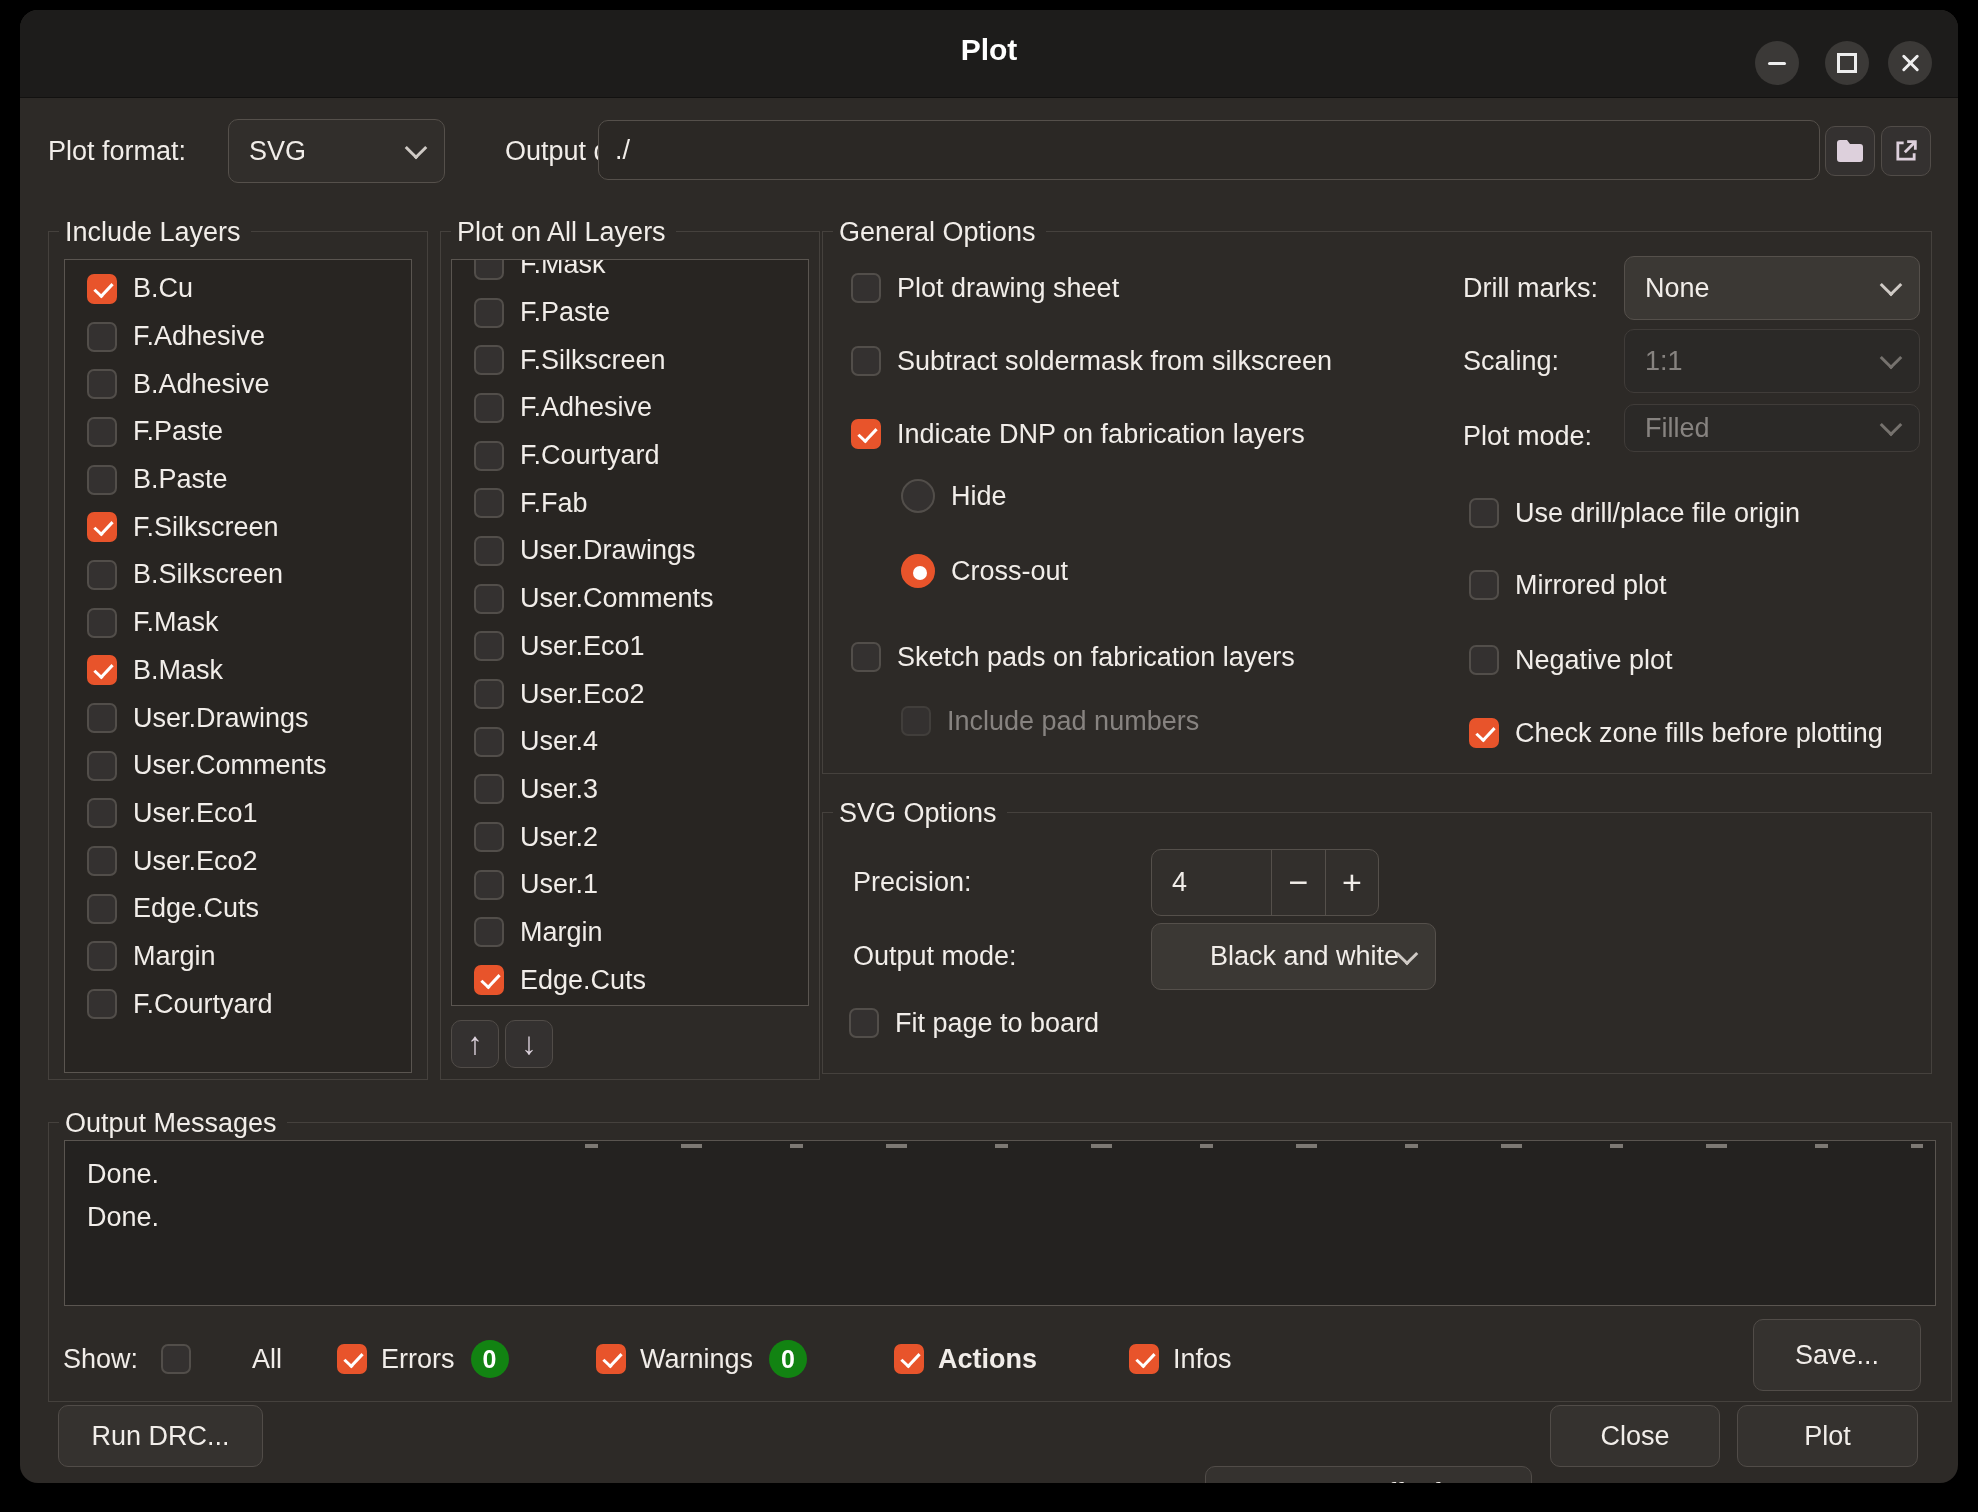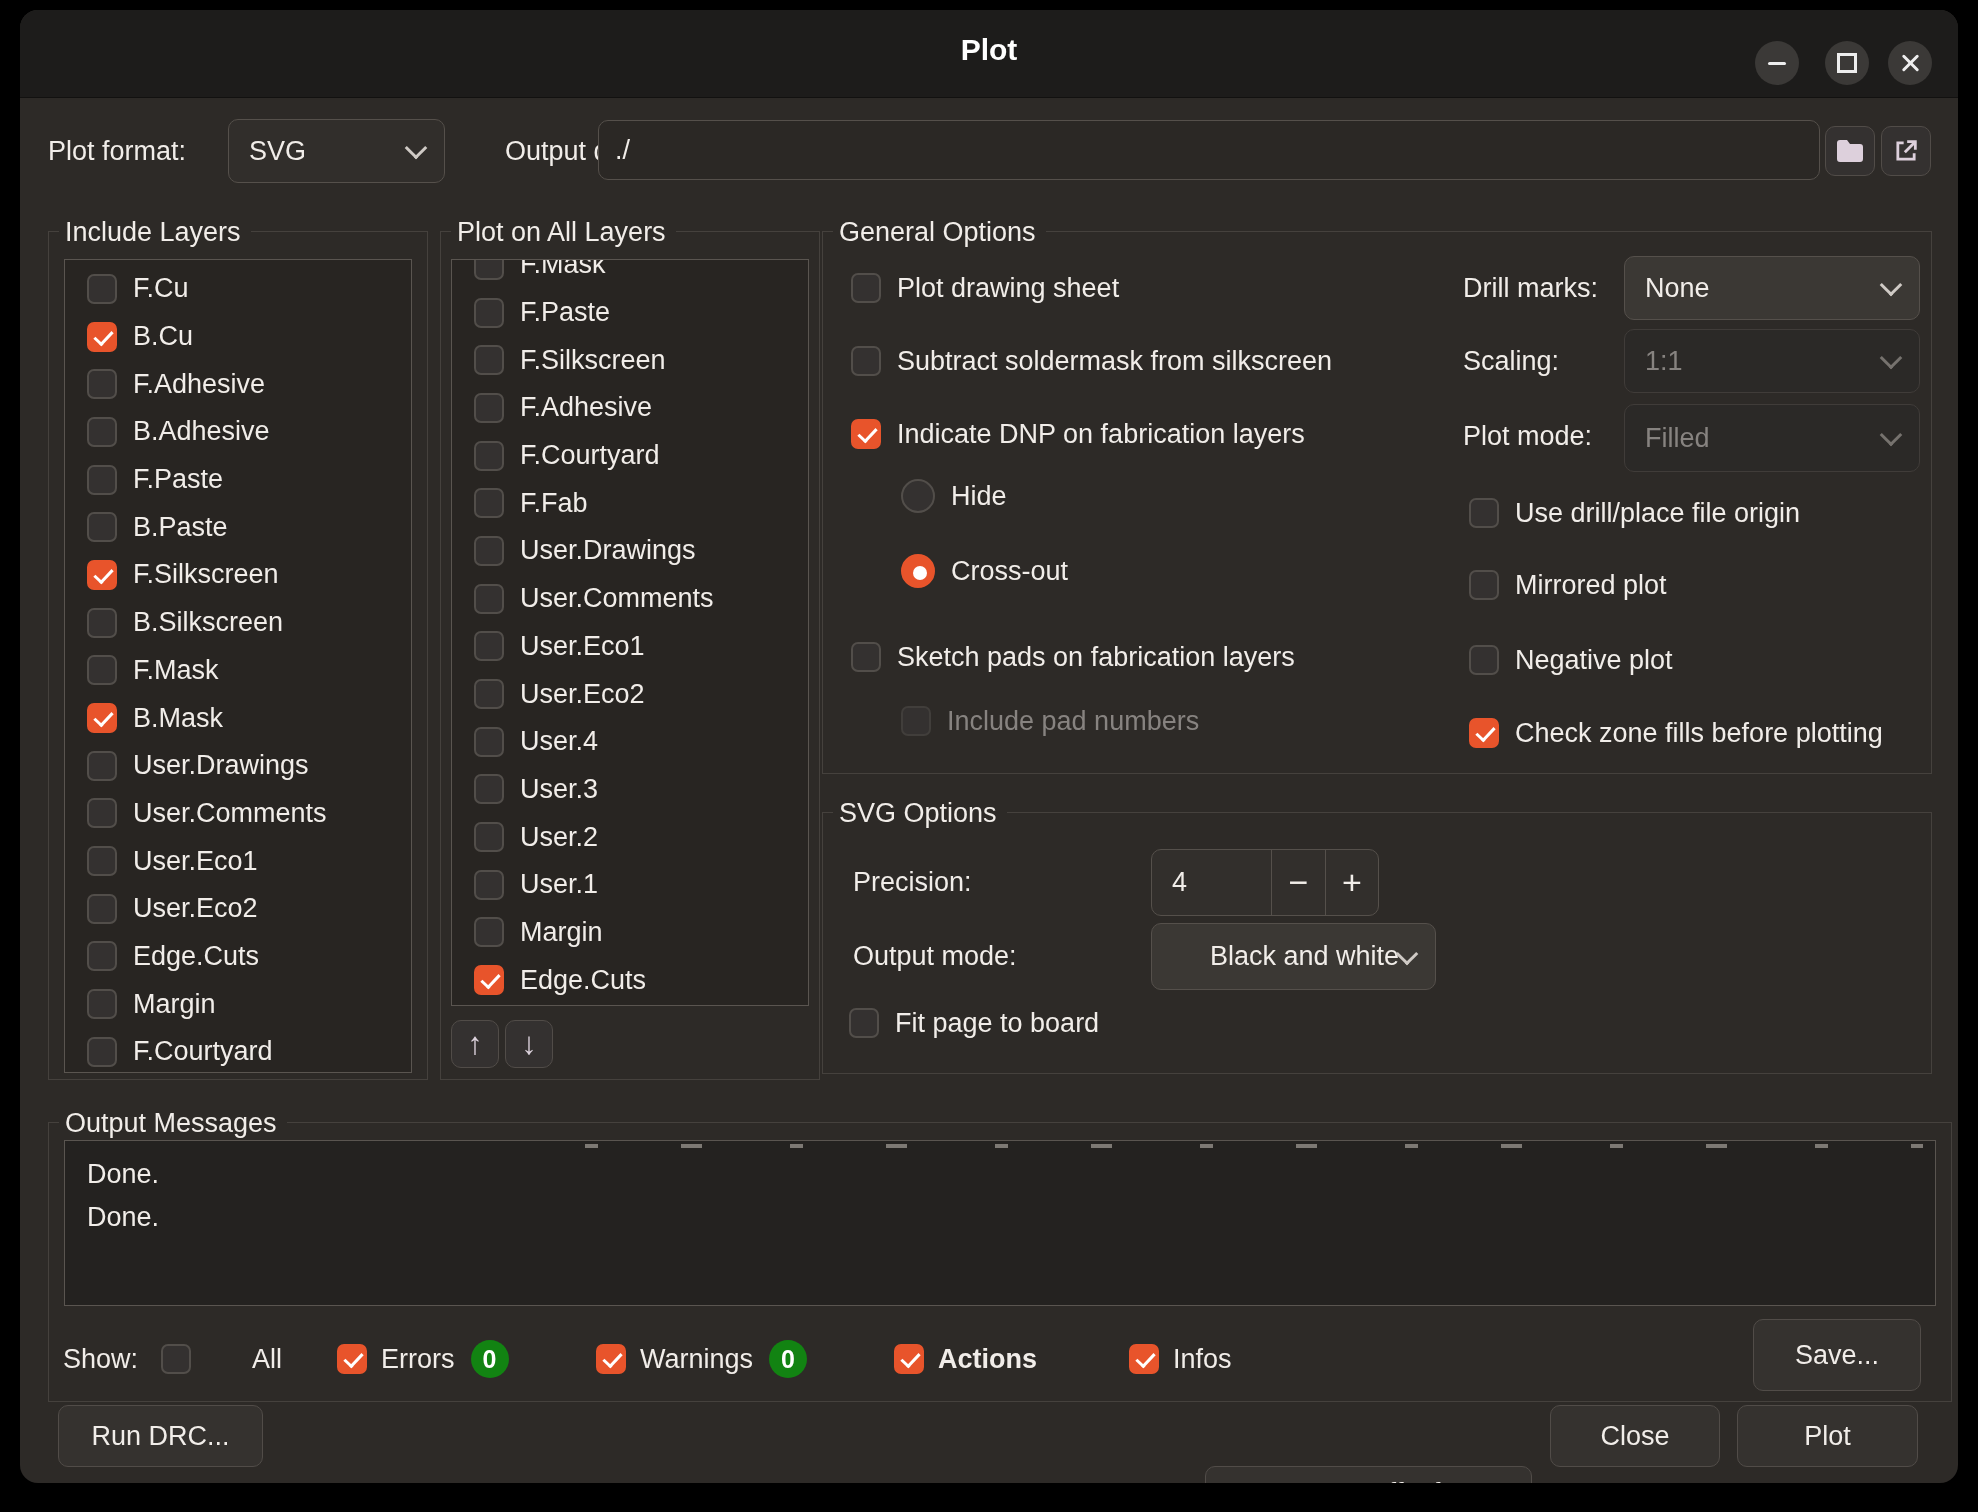--- a/index.html
+++ b/index.html
@@ -112,24 +112,20 @@
       <path d="M10 5 H5 V19 H19 V14"></path>
         <path d="M13 4 H20 V11"></path>
         <path d="M20 4 L11 13"></path>
     </svg>
   </div>
 
   <div class="group" style="left:28px;top:221px;width:378px;height:847px;">
     <div class="group-title">Include Layers</div>
     <div class="list" style="left:15px;top:27px;width:348px;height:814px;padding-top:5px;">
       <div class="lrow">
-          <span class="cb"></span>
-          <span class="lbl">F.Cu</span>
-        </div>
-      <div class="lrow">
           <span class="cb on"></span>
           <span class="lbl">B.Cu</span>
         </div>
       <div class="lrow">
           <span class="cb"></span>
           <span class="lbl">F.Adhesive</span>
         </div>
       <div class="lrow">
           <span class="cb"></span>
           <span class="lbl">B.Adhesive</span>
@@ -301,21 +297,21 @@
     <div class="select lit" style="left:801px;top:24px;width:296px;height:64px;">
       <span class="val">None</span>
       <span class="chev"></span>
     </div>
     <div class="flabel" style="left:640px;top:97px;line-height:64px;">Scaling:</div>
     <div class="select dis" style="left:801px;top:97px;width:296px;height:64px;">
       <span class="val">1:1</span>
       <span class="chev"></span>
     </div>
     <div class="flabel" style="left:640px;top:172px;line-height:64px;">Plot mode:</div>
-    <div class="select dis" style="left:801px;top:172px;width:296px;height:68px;">
+    <div class="select dis" style="left:801px;top:172px;width:296px;height:48px;">
       <span class="val">Filled</span>
       <span class="chev"></span>
     </div>
 
     <div class="orow" style="left:646px;top:263px;">
       <span class="cb"></span>
       <span class="lbl">Use drill/place file origin</span>
     </div>
     <div class="orow" style="left:646px;top:335px;">
       <span class="cb"></span>

